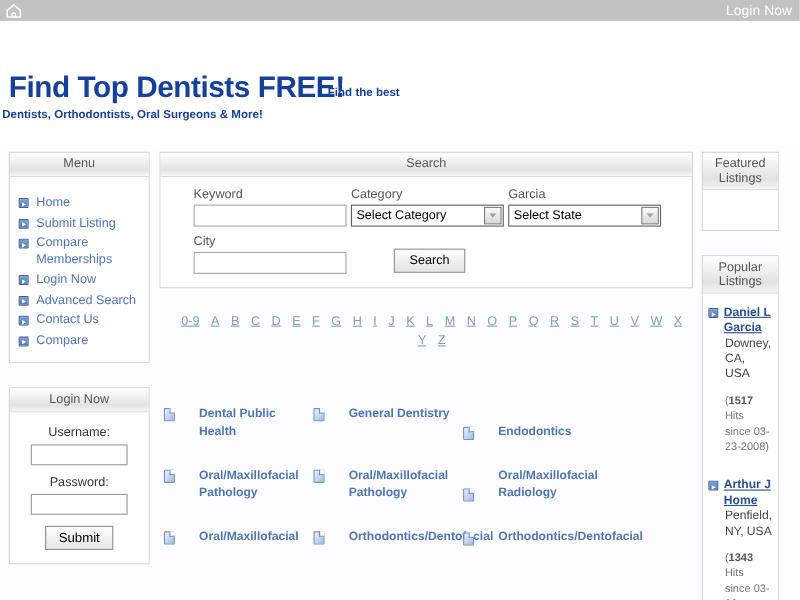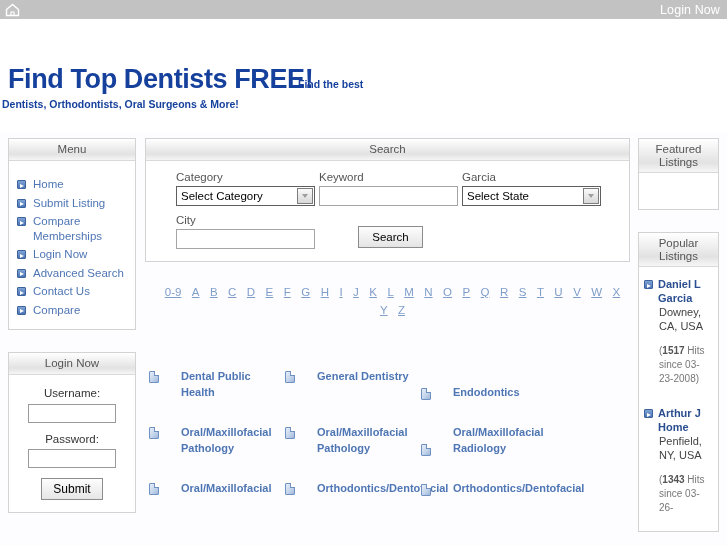--- a/index.html
+++ b/index.html
@@ -261,37 +261,38 @@
     line-height: 16px;
     margin-left: 22px;
     cursor: pointer;
   }
 
   
   #right-col {
     position: absolute; left: 638px; top: 6px;
     width: 81px;
   }
-  .right-panel { width: 81px; }
+  .right-panel { width: 70px; }
   .right-panel .panel-header { padding: 4px 0 3px 0; }
   #featured-body { height: 36px; }
   #popular-body { padding: 10px 5px 6px 5px; }
   .listing {
     margin-bottom: 10px;
     font-size: 11px;
     line-height: 14px;
   }
   .listing-top {
     display: flex;
     align-items: flex-start;
   }
   .listing-top .sq-icon { margin-top: 3px; flex: 0 0 auto; }
   .listing-name {
     color: #2a4e8f;
     font-weight: bold;
+    text-decoration: underline;
     margin-left: 5px;
     cursor: pointer;
     font-size: 11px;
     line-height: 14px;
   }
   .listing-place {
     color: #444444;
     font-size: 11px;
     line-height: 14px;
     margin-left: 15px;
@@ -378,29 +379,29 @@
   </div>
 
   <div id="center-col">
 
     <div id="search-panel" class="panel">
       <div class="panel-header">Search</div>
       <div class="panel-body" id="search-body">
 
         <div class="search-row">
           <div class="search-cell" style="width:143px;">
+            <span class="search-cell-label">Keyword</span>
+            <input class="search-text" type="text" value="" style="">
+          </div>
+          <div class="search-cell" style="width:143px;">
             <span class="search-cell-label">Category</span>
             <div class="search-select">
               <span>Select Category</span>
               <span class="arrow-box"></span>
             </div>
-          </div>
-          <div class="search-cell" style="width:143px;">
-            <span class="search-cell-label">Keyword</span>
-            <input class="search-text" type="text" value="" style="">
           </div>
           <div class="search-cell" style="width:143px;">
             <span class="search-cell-label">Garcia</span>
             <div class="search-select">
               <span>Select State</span>
               <span class="arrow-box"></span>
             </div>
           </div>
         </div>
 

